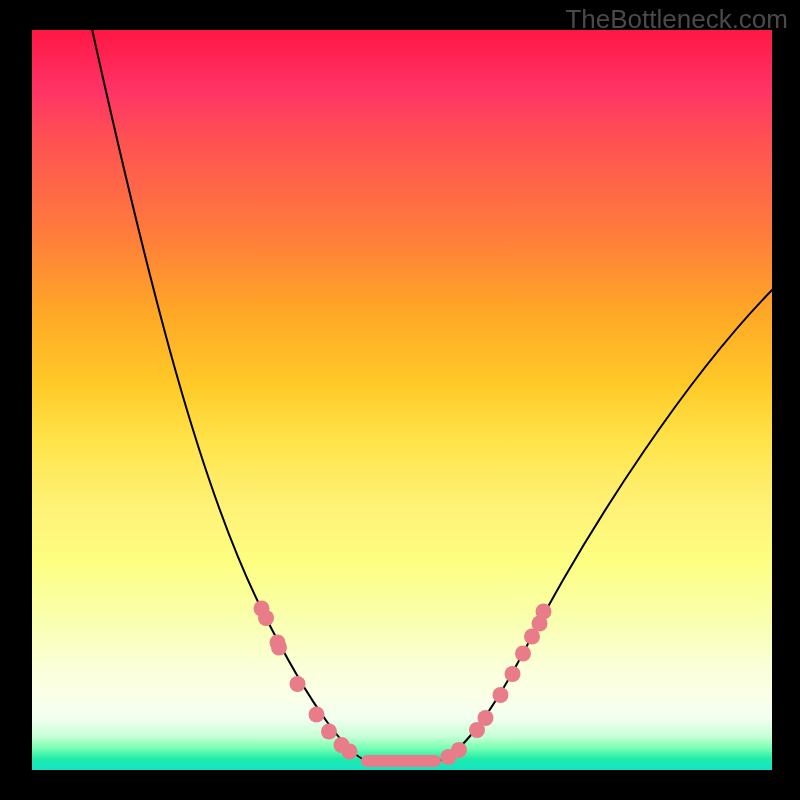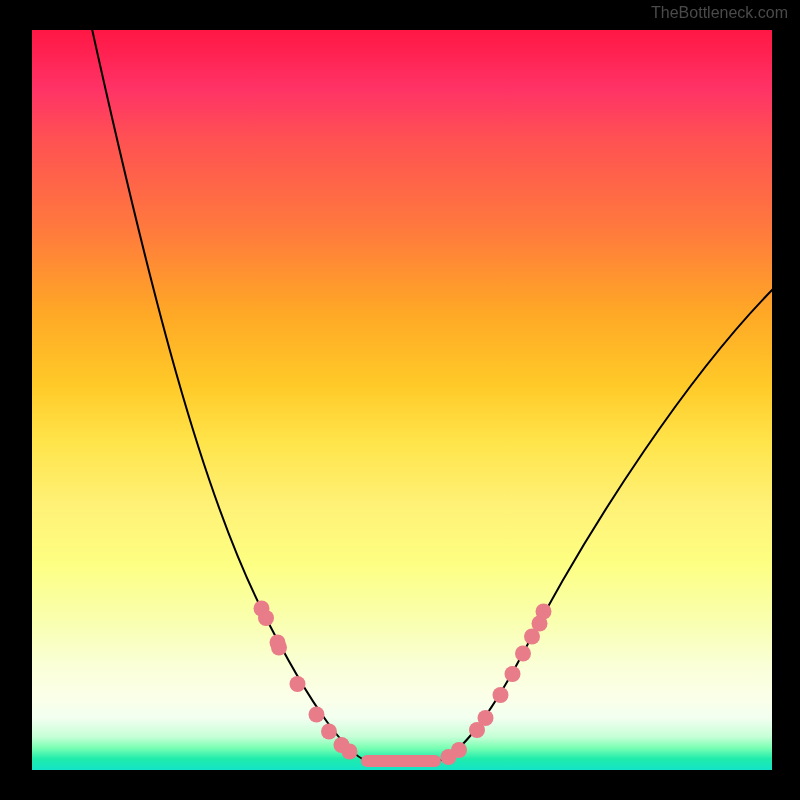--- a/index.html
+++ b/index.html
@@ -9,21 +9,21 @@
     background: #000;
     position: relative;
     font-family: Arial, Helvetica, sans-serif;
     overflow: hidden;
   }
   .watermark {
     position: absolute;
     top: 4px;
     right: 12px;
     color: #4a4a4a;
-    font-size: 16px;
+    font-size: 26px;
     font-weight: 500;
     z-index: 10;
   }
   .plot-area {
     position: absolute;
     left: 32px;
     top: 30px;
     width: 740px;
     height: 740px;
     background: linear-gradient(to bottom,

